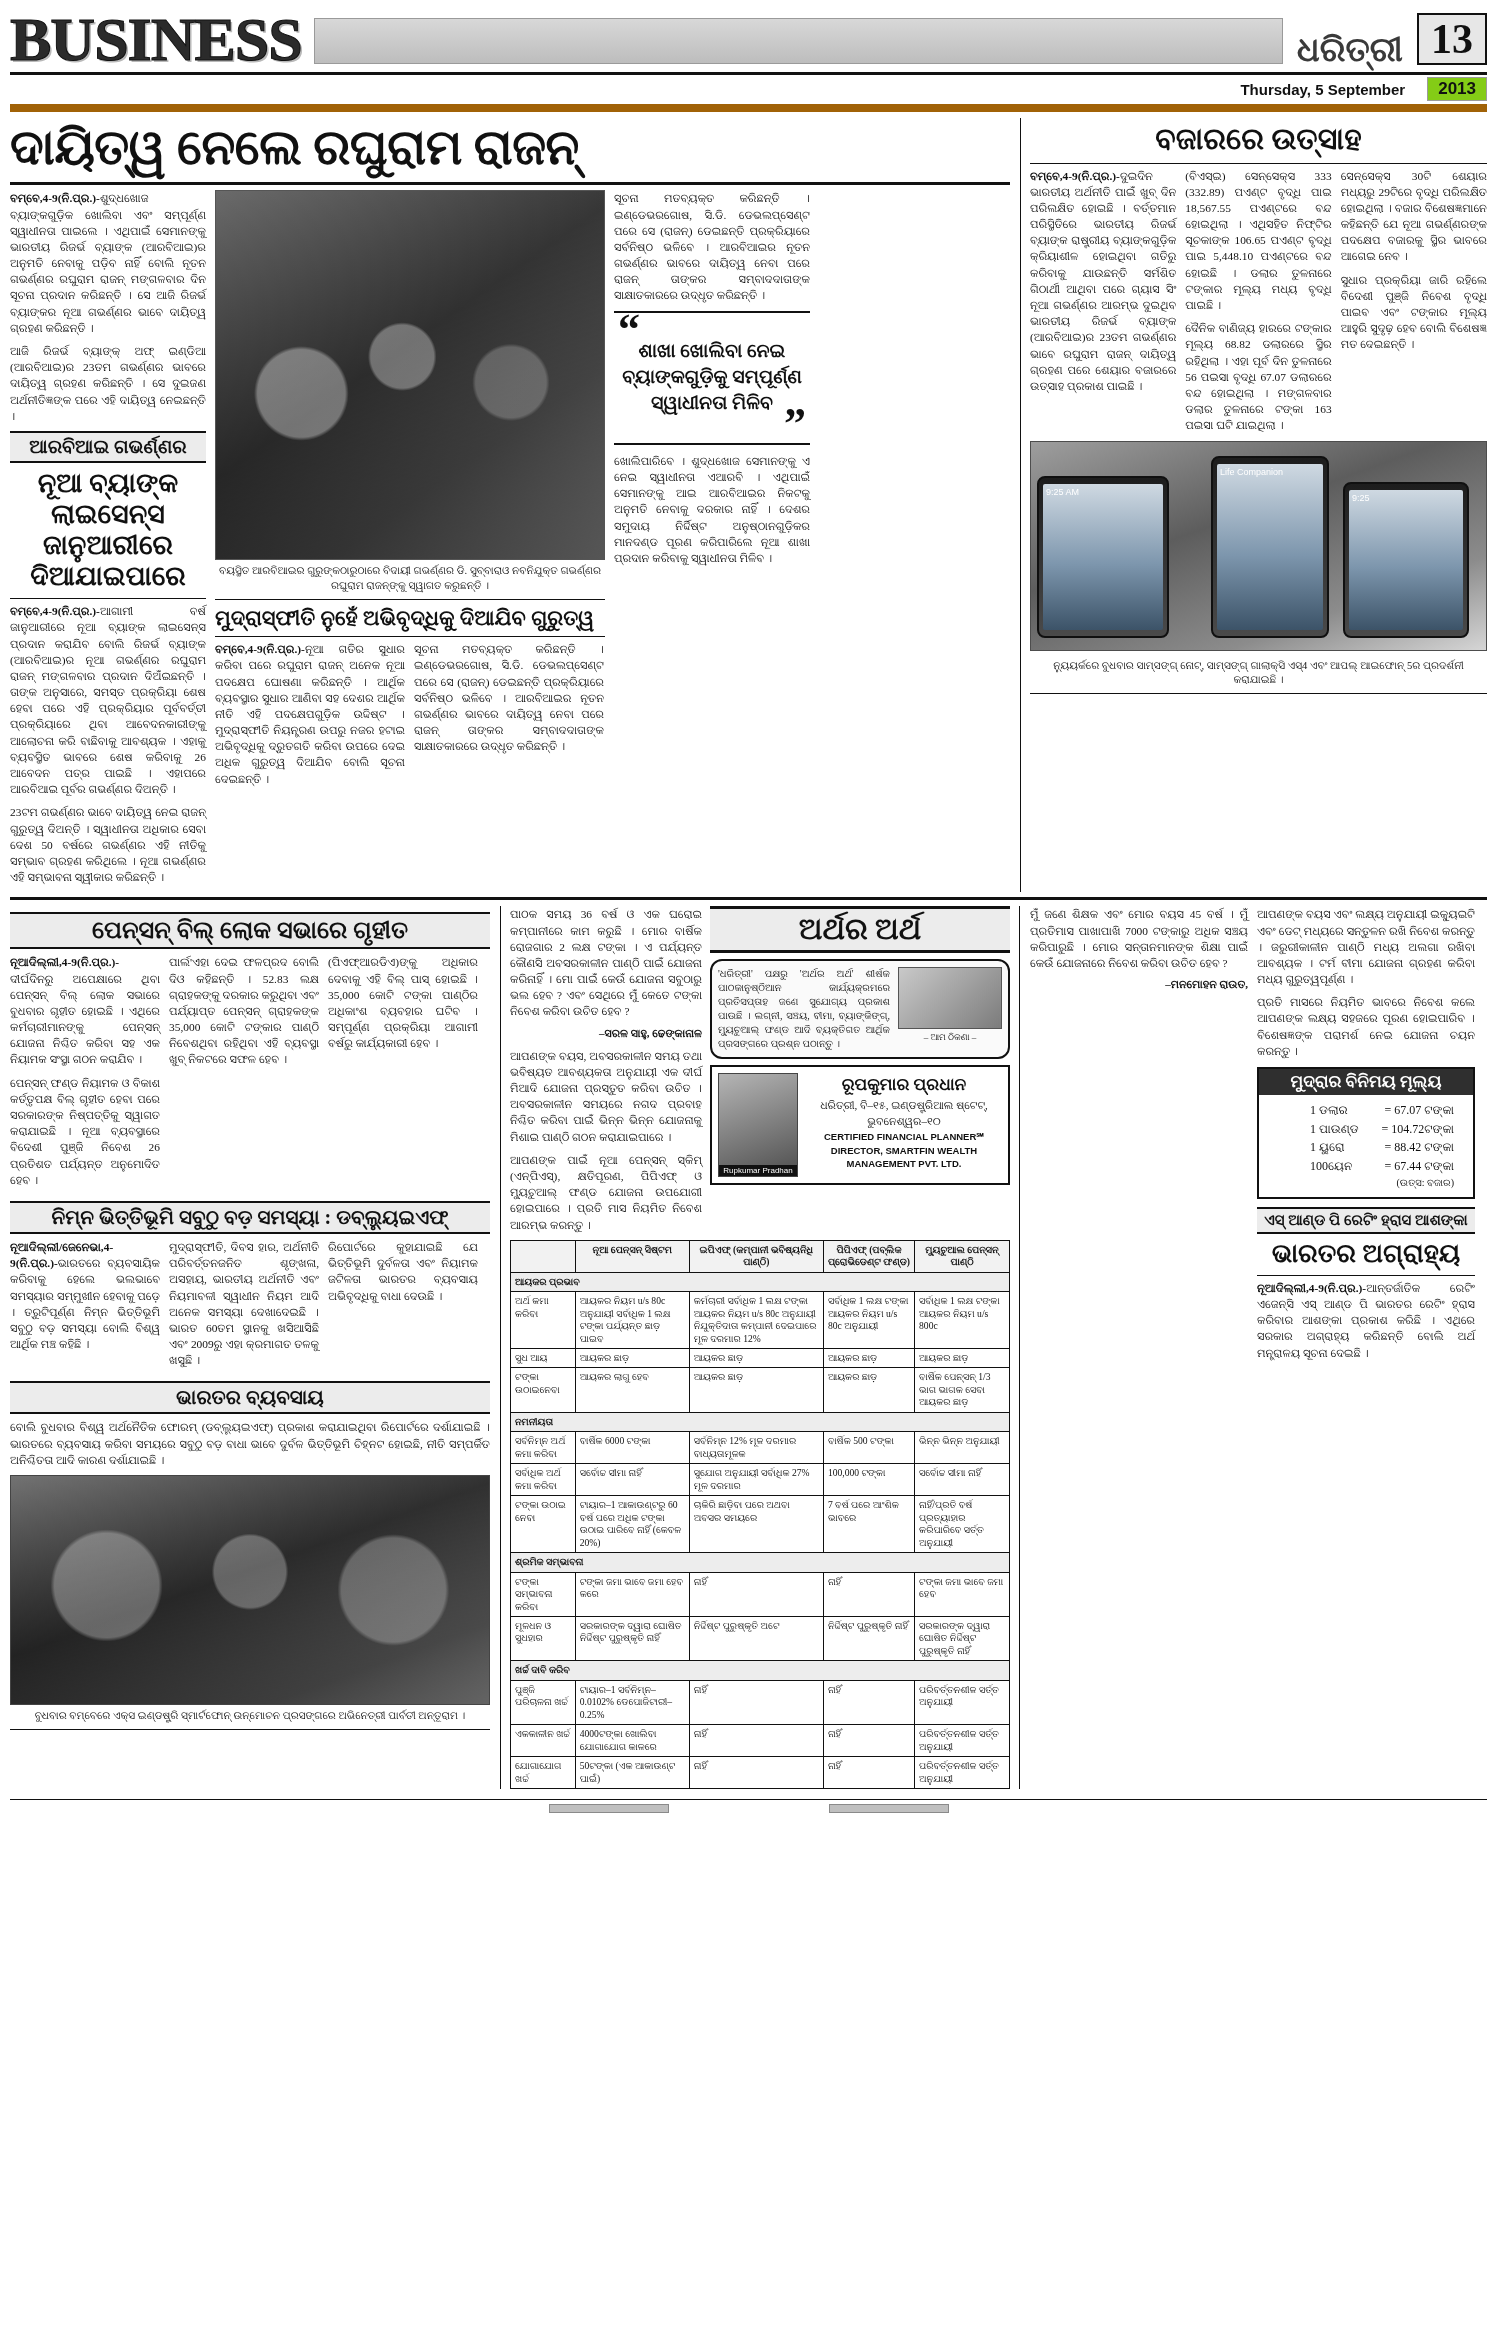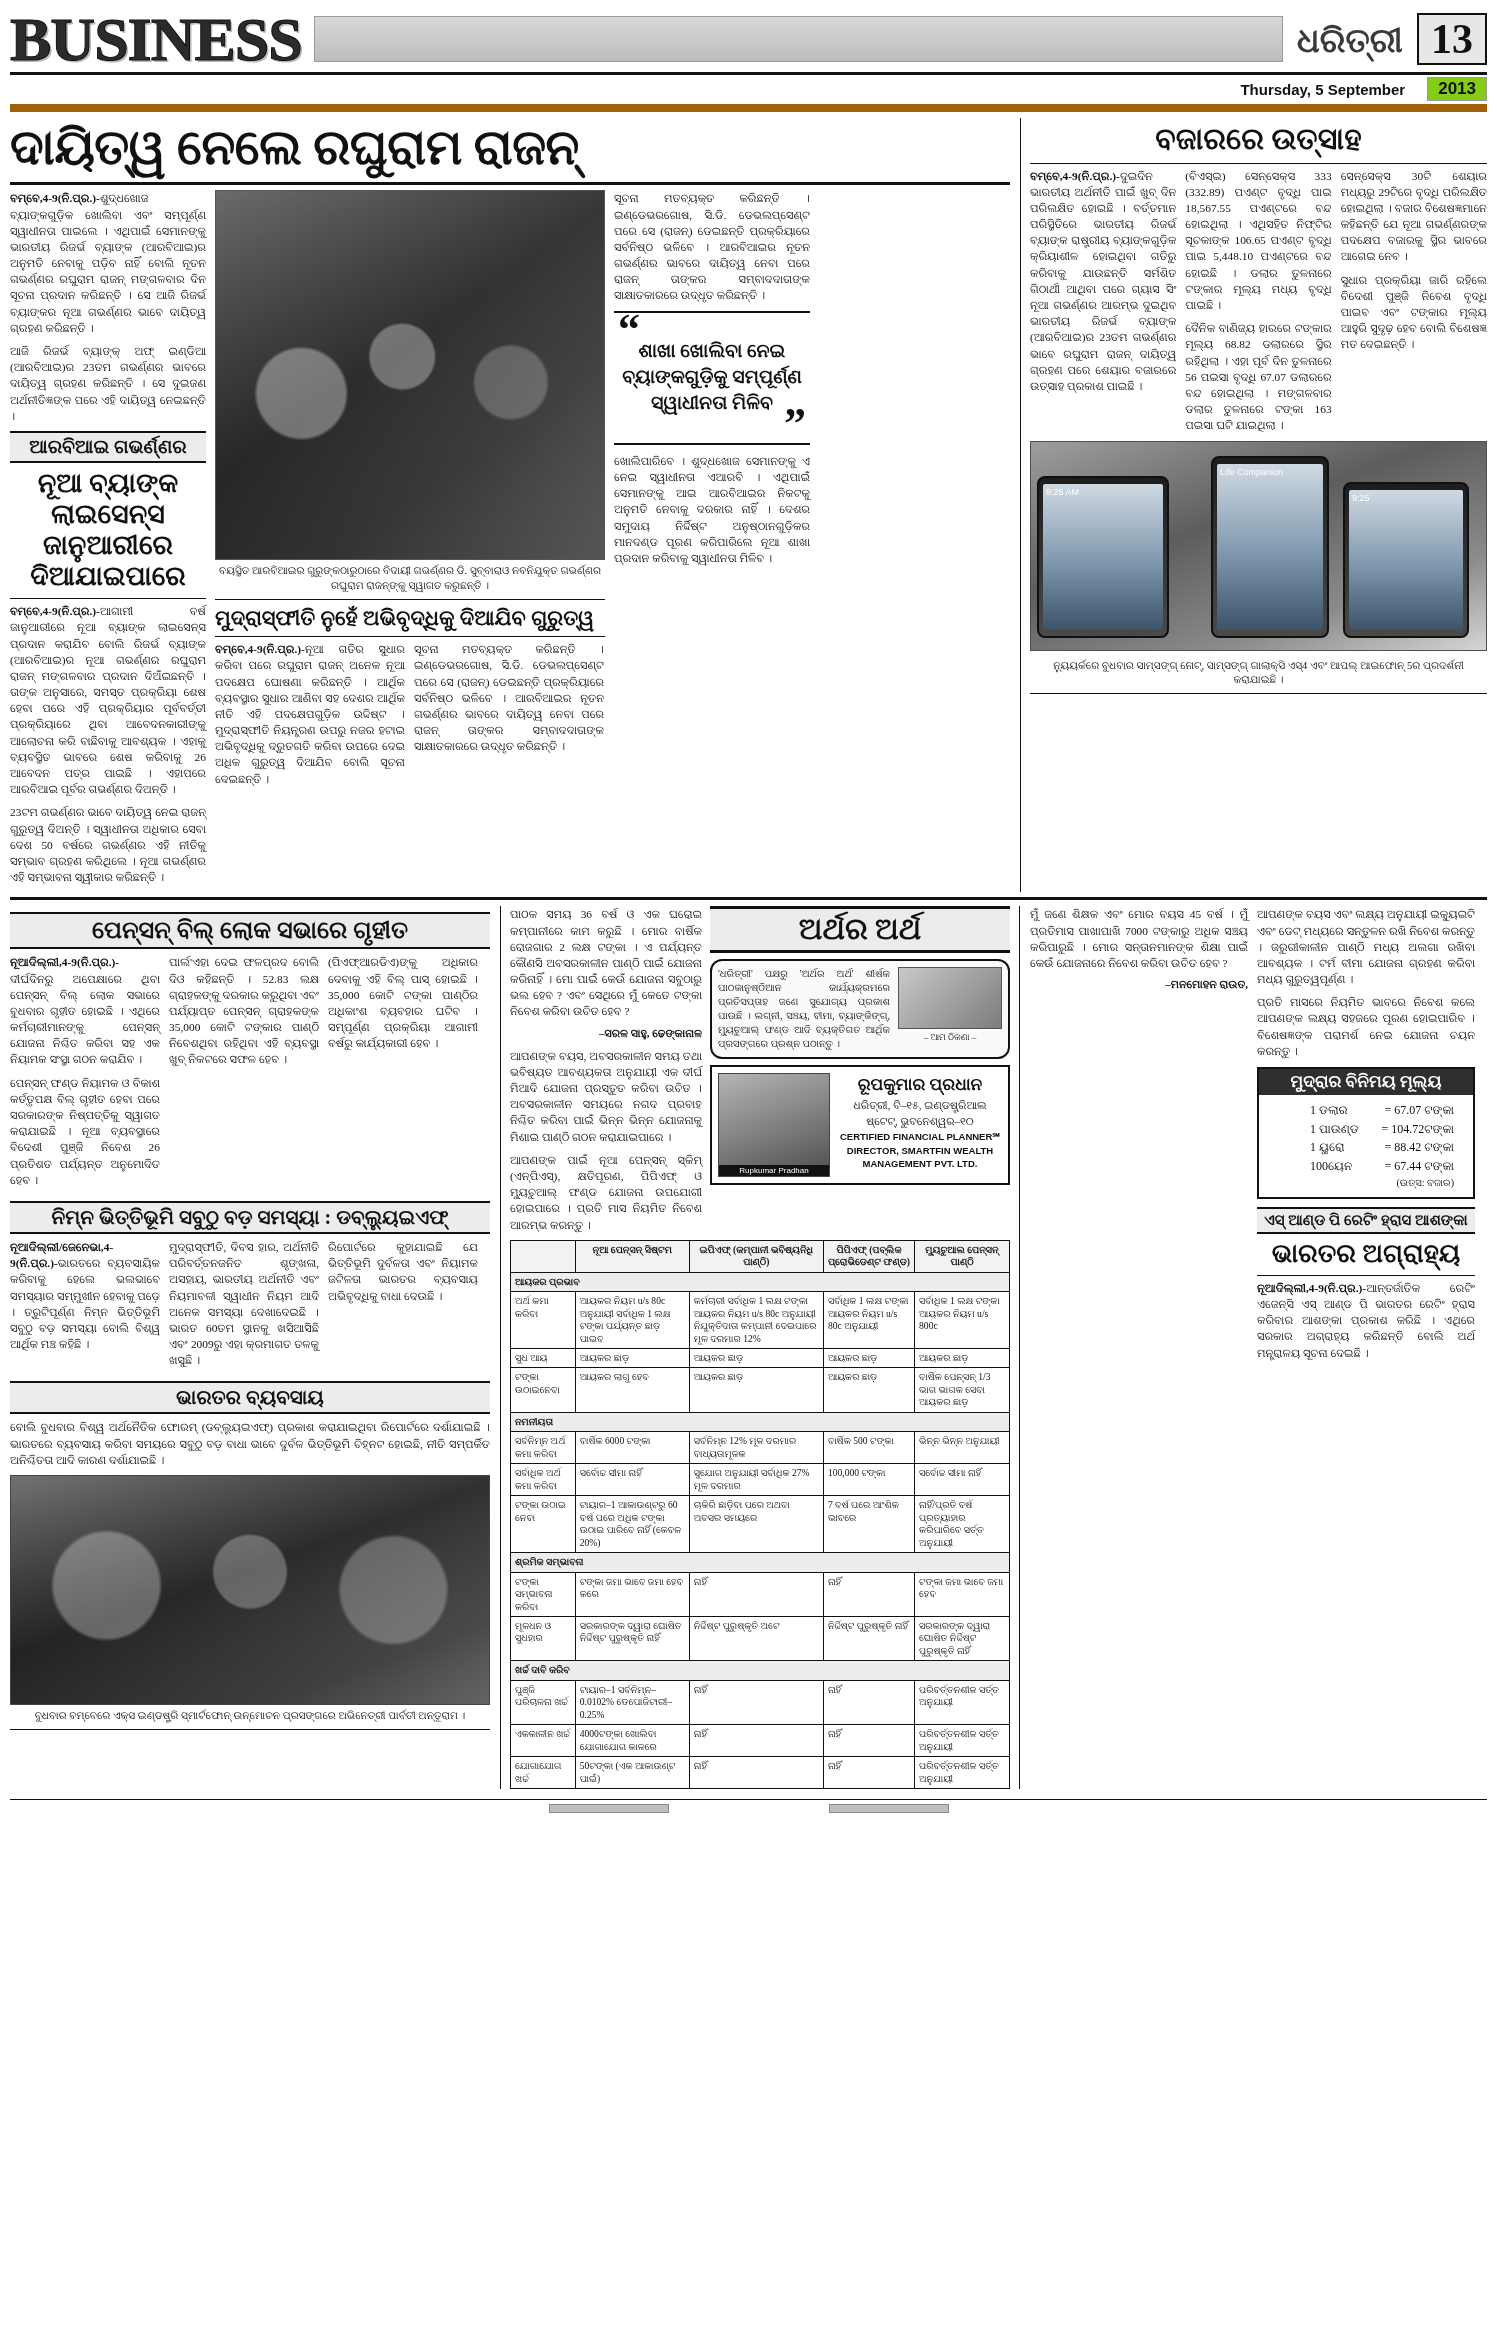--- a/index.html
+++ b/index.html
@@ -13,21 +13,21 @@
   .page {
     width: 1497px;
     min-height: 2334px;
     background: #ffffff;
     padding: 8px 10px 12px 10px;
     position: relative;
   }
   
   .masthead {
     display: flex;
-    align-items: center;
+    align-items: flex-end;
     border-bottom: 3px solid #111;
     padding-bottom: 2px;
   }
   .mast-title {
     font-family: "Liberation Serif", serif;
     font-weight: bold;
     font-size: 62px;
     line-height: 62px;
     letter-spacing: -1px;
     color: #2b2b2b;
@@ -249,21 +249,21 @@
   }
   .planner-card {
     border: 2px solid #111;
     padding: 6px;
     display: flex;
     gap: 8px;
     align-items: flex-start;
     margin-bottom: 8px;
   }
   .planner-photo {
-    width: 112px; height: 104px;
+    width: 80px; height: 104px;
     background: linear-gradient(160deg,#b5b5b5,#4e4e4e);
     border: 1px solid #444;
     position: relative;
   }
   .planner-photo .namebar {
     position: absolute; left: 0; right: 0; bottom: 0;
     background: #111; color: #fff;
     font-family: "Liberation Sans", sans-serif;
     font-size: 8px; text-align: center; padding: 1px 0;
   }

